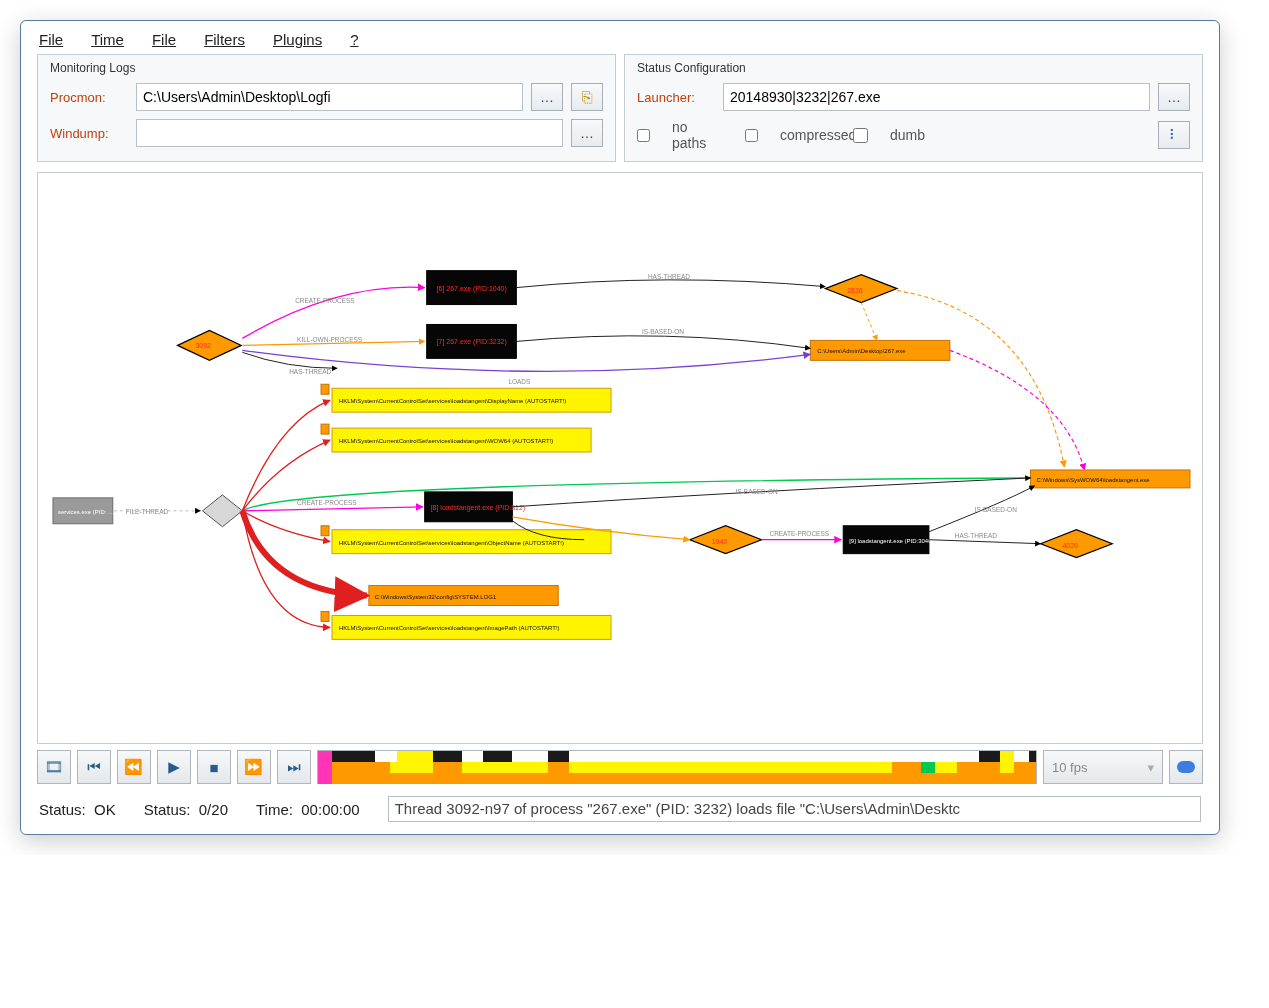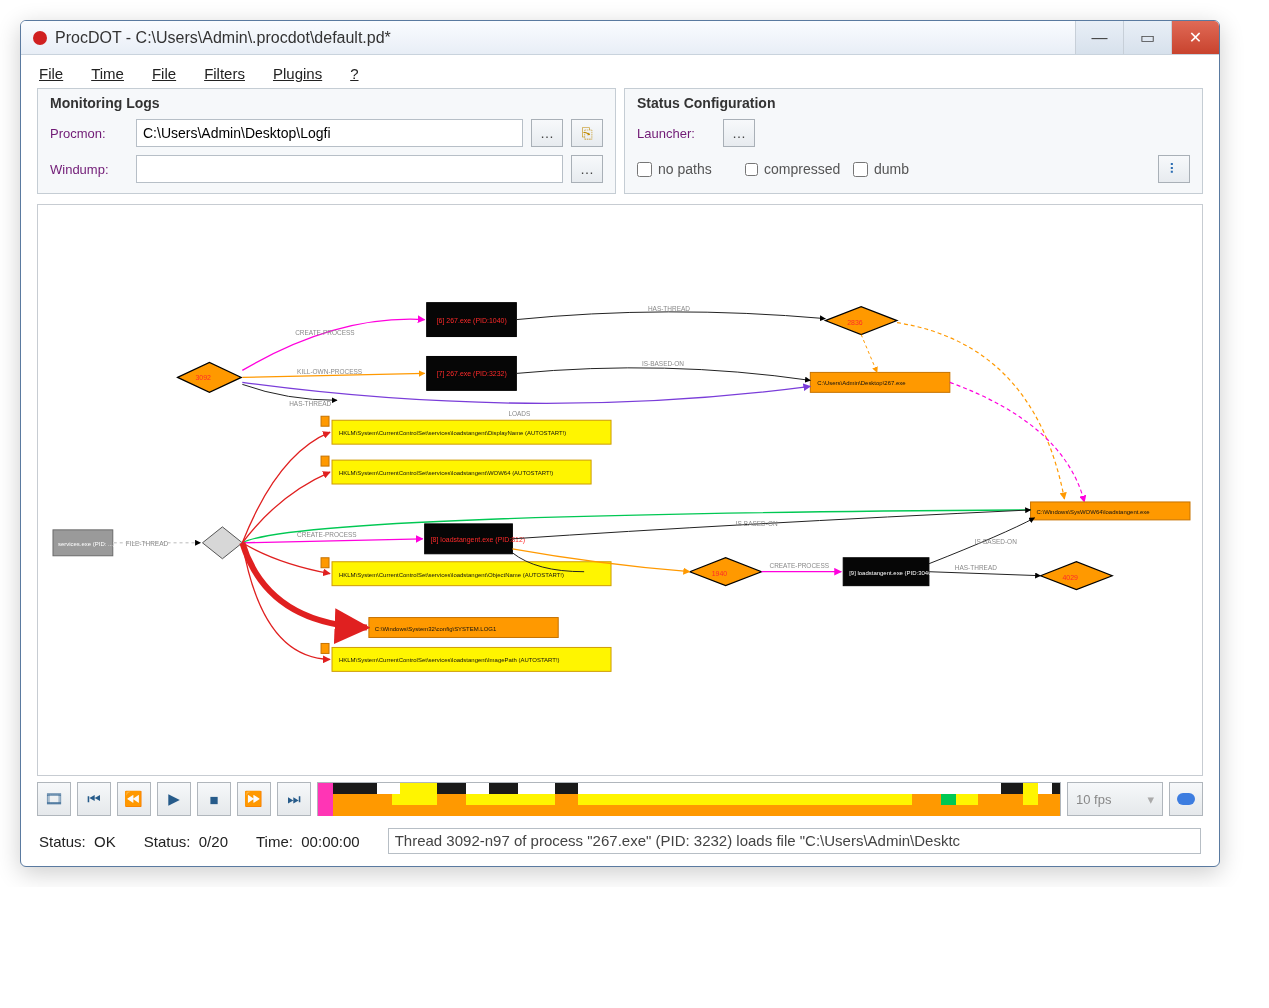--- a/index.html
+++ b/index.html
@@ -13,27 +13,27 @@
   .win-btn.close { background: linear-gradient(#e06a56,#c8432e); color:#fff; }
 
   .menubar { display:flex; gap:28px; padding:10px 18px 6px; font-size:15px; color:#222; }
   .menubar span { cursor:default;text-decoration:underline; }
 
   .top-panels { display:flex; gap:8px; padding:0 16px 10px; align-items:stretch; }
   .logo-box { width:165px; height:110px; border:1px solid #ddd; background:#fff; display:flex; align-items:center; justify-content:center; }
   .logo-box svg { width:130px; height:70px; }
 
   .panel { flex:1; border:1px solid #c5cdd4; background:#f6f8fa; padding:6px 12px 10px; display:flex; flex-direction:column; gap:8px; }
-  .panel-label { font-size:14px; color:#333;font-weight:bold; }
+  .panel-label { font-size:12px; color:#333; }
   .panel-row { display:flex; align-items:center; gap:8px; }
-  .panel-row label { width:78px; color:#701a75; }
+  .panel-row label { width:78px; color:#c2410c; }
   .panel-row input[type=text] { flex:1; height:28px; border:1px solid #b7bfc7; padding:0 6px; background:#fff; font-size:14px; }
   .sq-btn { width:32px; height:28px; border:1px solid #a9b0b7; background: linear-gradient(#f7f9fb,#e7ebef); display:flex; align-items:center; justify-content:center; font-size:14px; color:#444; }
   .checks { display:flex; gap:30px; align-items:center; }
-  .checks label { display:flex; align-items:center; gap:6px; font-size:14px; color:#555; }
+  .checks label { display:flex; align-items:center; gap:22px; font-size:14px; color:#555; }
   .checks input { width:15px; height:15px; }
 
   .refresh-btn { width:82px; border:1px solid #b2b7bc; background:linear-gradient(#f8f9fb,#e7eaed); display:flex; align-items:center; justify-content:center; font-size:15px; color:#333; }
 
   
   .canvas { margin:0 16px; height:572px; border:1px solid #c7ccd2; background:#fff; position:relative; overflow:hidden; }
   .canvas svg { width:100%; height:100%; }
   .node-black { fill:#060606; stroke:#000; }
   .node-yellow { fill:#fff500; stroke:#ce9b06; stroke-width:1; }
   .node-orange { fill:#ff9900; stroke:#c67200; stroke-width:1; }
@@ -43,41 +43,32 @@
   .node-text-w { fill:#fff; font-size:6px; }
   .lbl-tiny { font-size:6.5px; fill:#888; }
   .diamond-or { fill:#ff9900; stroke:#000; stroke-width:1.2; }
 
   
   .playbar { display:flex; align-items:center; gap:6px; padding:6px 16px; }
   .pbtn { width:34px; height:34px; border:1px solid #b0b6bc; background:linear-gradient(#f6f8fa,#e5e8eb); display:flex; align-items:center; justify-content:center; color:#265b8a; font-size:15px; }
   .timeline { flex:1; height:34px; border:1px solid #b0b6bc; background:#fff; position:relative; }
   .timeline .row { position:absolute; left:0; right:0; height:11px; display:flex; }
   .timeline .seg { height:100%; }
-  .fps-box { width:96px; height:34px; border:1px solid #b0b6bc; display:flex; align-items:center; justify-content:space-between; padding:0 8px; color:#888; background:linear-gradient(#f6f8fa,#e5e8eb); }
+  .fps-box { width:120px; height:34px; border:1px solid #b0b6bc; display:flex; align-items:center; justify-content:space-between; padding:0 8px; color:#888; background:linear-gradient(#f6f8fa,#e5e8eb); }
   .rec-btn { width:34px; height:34px; border:1px solid #b0b6bc; background:linear-gradient(#f6f8fa,#e5e8eb); display:flex; align-items:center; justify-content:center; }
   .rec-btn span { width:18px; height:12px; background:#3d7de0; border-radius:6px; }
 
   .status { display:flex; gap:28px; padding:6px 18px 12px; font-size:15px; color:#222; align-items:center; }
   .event-box { flex:1; height:26px; border:1px solid #b7bec5; background:#fff; padding:3px 6px; white-space:nowrap; overflow:hidden; color:#444; }
 </style>
 </head>
 <body>
 
 <div class="window">
 
-  <div class="titlebar">
-    <div class="icon"></div>
-    <div class="title">ProcDOT - C:\Users\Admin\.procdot\default.pd*</div>
-    <div class="win-btns">
-      <div class="win-btn">—</div>
-      <div class="win-btn">▭</div>
-      <div class="win-btn close">✕</div>
-    </div>
-  </div>
 
   <div class="menubar">
     <span>File</span>
     <span>Time</span>
     <span>File</span>
     <span>Filters</span>
     <span>Plugins</span>
     <span>?</span>
   </div>
 
@@ -95,20 +86,21 @@
         <label>Windump:</label>
         <input type="text" value="" style="">
         <div class="sq-btn">…</div>
       </div>
     </div>
 
     <div class="panel">
       <div class="panel-label">Status Configuration</div>
       <div class="panel-row">
         <label>Launcher:</label>
+        <input type="text" value="20148930|3232|267.exe" style="">
         <div class="sq-btn">…</div>
       </div>
       <div class="panel-row checks">
         <label>
             <input type="checkbox" style="">
             <span>no paths</span>
           </label>
         <label>
             <input type="checkbox" style="">
             <span>compressed</span>

